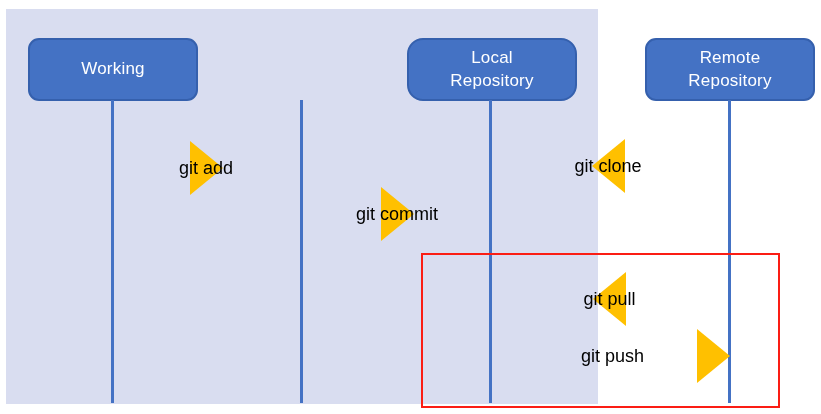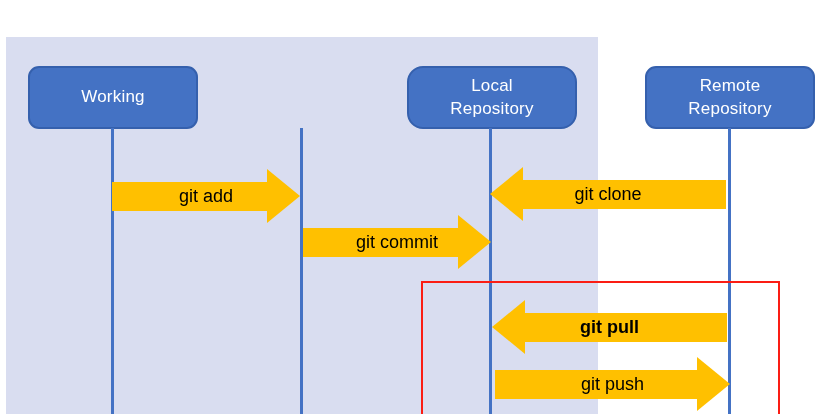--- a/index.html
+++ b/index.html
@@ -1,20 +1,20 @@
 <!DOCTYPE html>
 <html><head>
 <meta charset="utf-8">
 <style>
   html,body{margin:0;padding:0;background:#ffffff;}
   body{
     width:821px;height:414px;position:relative;overflow:hidden;
     font-family:"Liberation Sans", sans-serif;
   }
-  .stage{position:absolute;left:0;top:0;width:821px;height:384px;margin-top:28px;}
+  .stage{position:absolute;left:0;top:0;width:821px;height:384px;}
 
   .panel{
     position:absolute;left:6px;top:9px;width:592px;height:395px;
     background:#d9ddf0;
   }
 
   .node{
     position:absolute;top:38px;width:170px;height:63px;box-sizing:border-box;
     background:#4472c4;border:2px solid #3560ad;border-radius:11px;
     color:#ffffff;font-size:17px;line-height:1.3;letter-spacing:.2px;
@@ -27,40 +27,40 @@
   .node-rr{left:645px;}
 
   .lifeline{
     position:absolute;top:100px;width:3px;height:303px;background:#4472c4;
   }
   .ll-wd{left:111px;}
   .ll-sa{left:300px;}
   .ll-lr{left:489px;}
   .ll-rr{left:728px;}
 
-  .arrow{position:absolute;display:flex;align-items:center;height:54px;}
+  .arrow{position:absolute;display:flex;align-items:center;height:54px;flex-direction:column;}
   .arrow .body{background:#ffc000;height:29px;}
   .arrow .head{width:0;height:0;border-top:27px solid transparent;border-bottom:27px solid transparent;}
   .arrow.right .head{border-left:33px solid #ffc000;}
   .arrow.left  .head{border-right:33px solid #ffc000;}
   .arrow .label{
     position:absolute;left:0;right:0;top:0;bottom:0;
     display:flex;align-items:center;justify-content:center;
     color:#000000;font-size:18px;
   }
 
   .a-add   {left:112px;top:141px;width:188px;}
   .a-add    .body{width:155px;}
   .a-commit{left:303px;top:187px;width:188px;align-items:center;}
   .a-commit .body{width:155px;}
   .a-clone {left:490px;top:139px;width:236px;text-decoration:underline;}
   .a-clone  .body{width:203px;}
-  .a-pull  {left:492px;top:272px;width:235px;font-weight:bold;}
+  .a-pull  {left:492px;top:272px;width:235px;}
   .a-pull   .body{width:202px;}
-  .a-push  {left:495px;top:329px;width:235px;}
+  .a-push  {left:495px;top:329px;width:235px;align-items:flex-end;}
   .a-push   .body{width:202px;}
 
   .highlight{
     position:absolute;left:421px;top:253px;width:359px;height:155px;
     box-sizing:border-box;border:2px solid #fb1d14;background:transparent;
   }
 </style>
 </head>
 <body>
 

